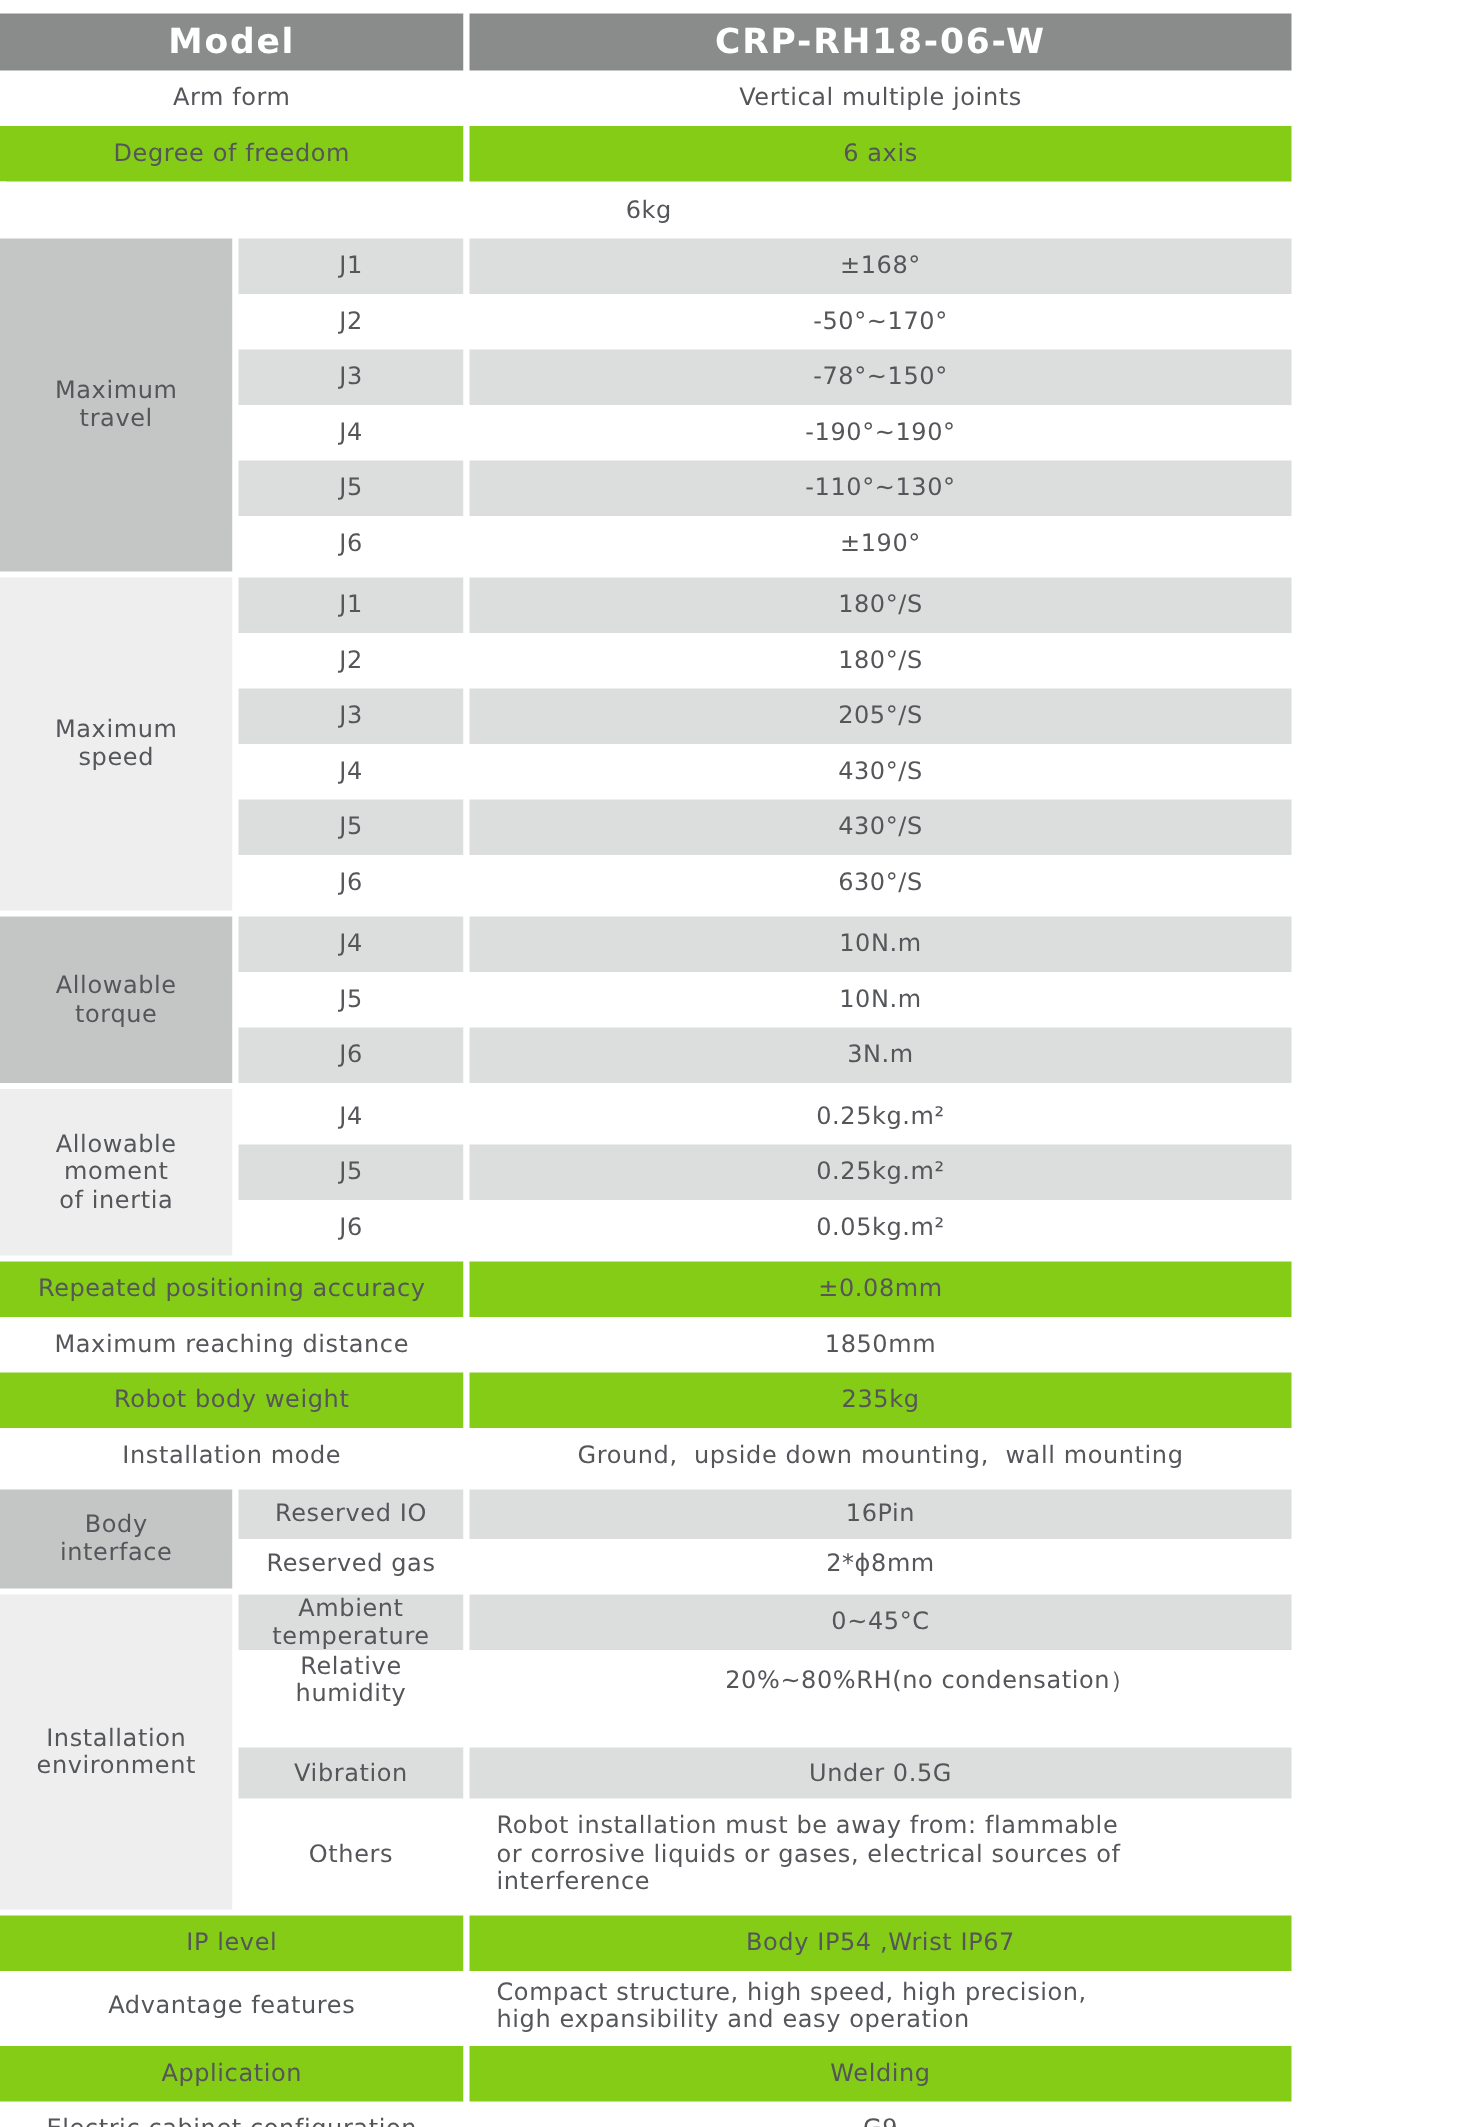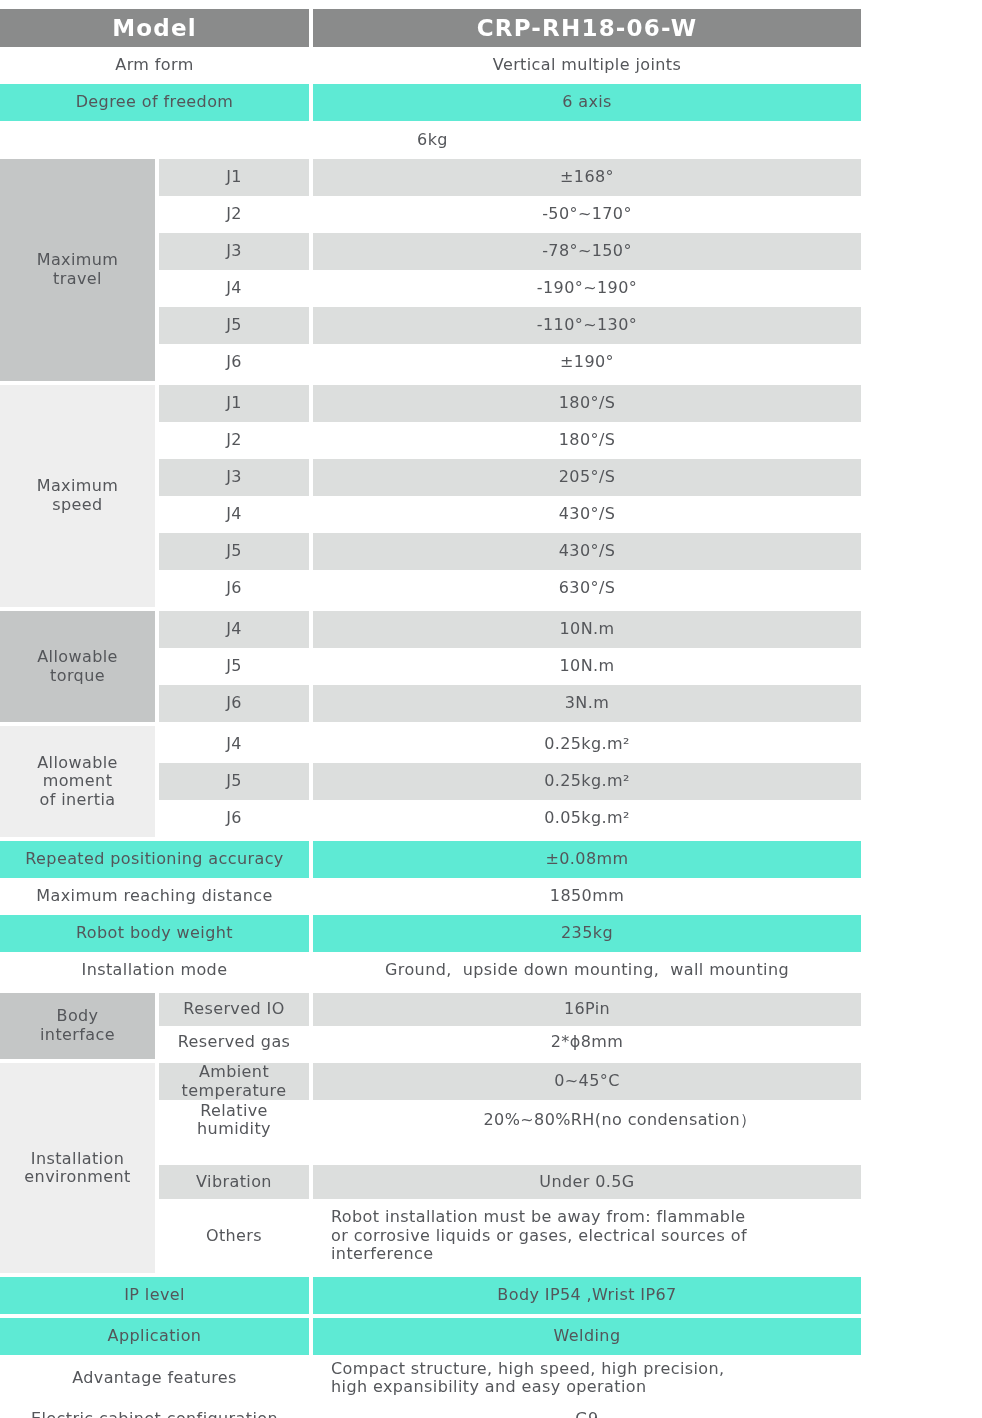--- a/index.html
+++ b/index.html
@@ -19,21 +19,21 @@
   .gap  { flex: 0 0 4px; background: #ffffff; }
   .val  { flex: 1 1 auto; }
 
   .c {
     display: flex; align-items: center; justify-content: center;
     text-align: center; font-size: 16px; letter-spacing: 0.4px;
     line-height: 1.16; white-space: pre-wrap;
   }
   .left { justify-content: flex-start; text-align: left; padding-left: 18px; padding-right: 10px; }
 
-  .gray .lbl, .gray .val { background: #5eead4; }
+  .gray .lbl, .gray .val { background: #84cc16; }
 
   .hdr .lbl, .hdr .val {
     background: #8a8b8b; color: #ffffff;
     font-weight: bold; font-size: 23px; letter-spacing: 1.2px;
   }
 
   
   .sect  { display: flex; align-items: stretch; }
   .gcell { flex: 0 0 155px; }
   .gcell.dark  { background: #c4c6c6; }
@@ -278,32 +278,32 @@
       </div>
     </div>
   </div>
 
   <div class="row gray h37 mt">
     <div class="lbl c">IP level</div>
     <div class="gap"></div>
     <div class="val c">Body IP54 ,Wrist IP67</div>
   </div>
 
+  <div class="row h46">
+    <div class="lbl c">Advantage features</div>
+    <div class="gap"></div>
+    <div class="val c left">Compact structure, high speed, high precision,
+high expansibility and easy operation</div>
+  </div>
+
   <div class="row gray h37 mt">
     <div class="lbl c">Application</div>
     <div class="gap"></div>
     <div class="val c">Welding</div>
   </div>
 
-  <div class="row h46">
-    <div class="lbl c">Advantage features</div>
-    <div class="gap"></div>
-    <div class="val c left">Compact structure, high speed, high precision,
-high expansibility and easy operation</div>
-  </div>
-
   <div class="row h36">
     <div class="lbl c">Electric cabinet configuration</div>
     <div class="gap"></div>
     <div class="val c">G9</div>
   </div>
 
 </div>
 
 </body></html>

